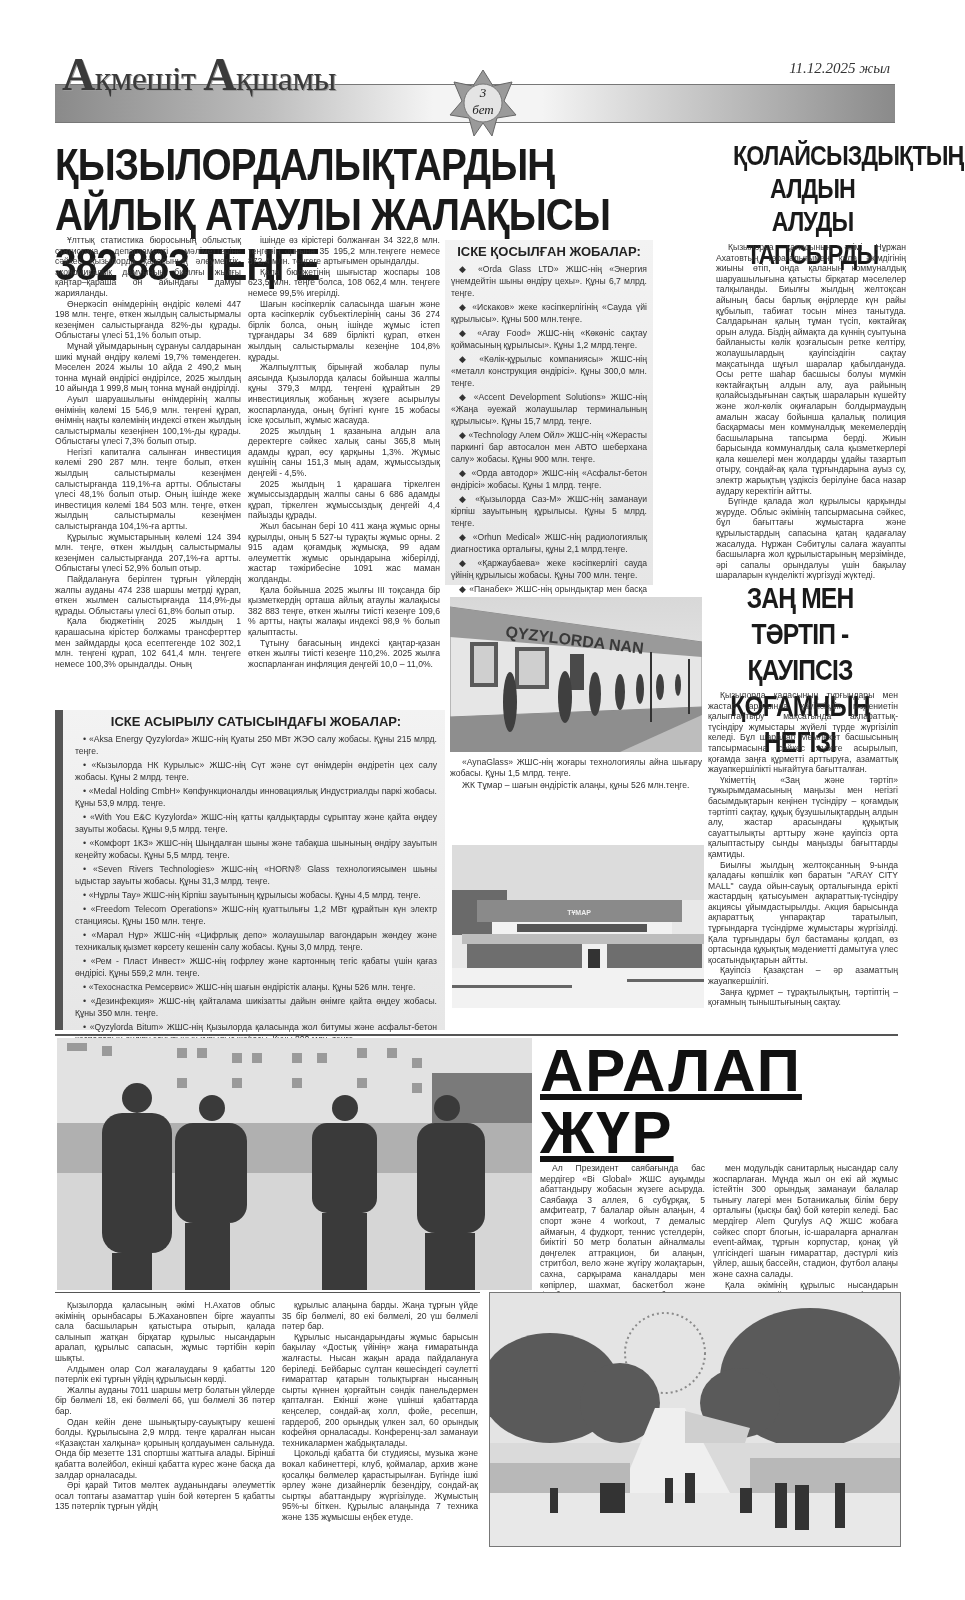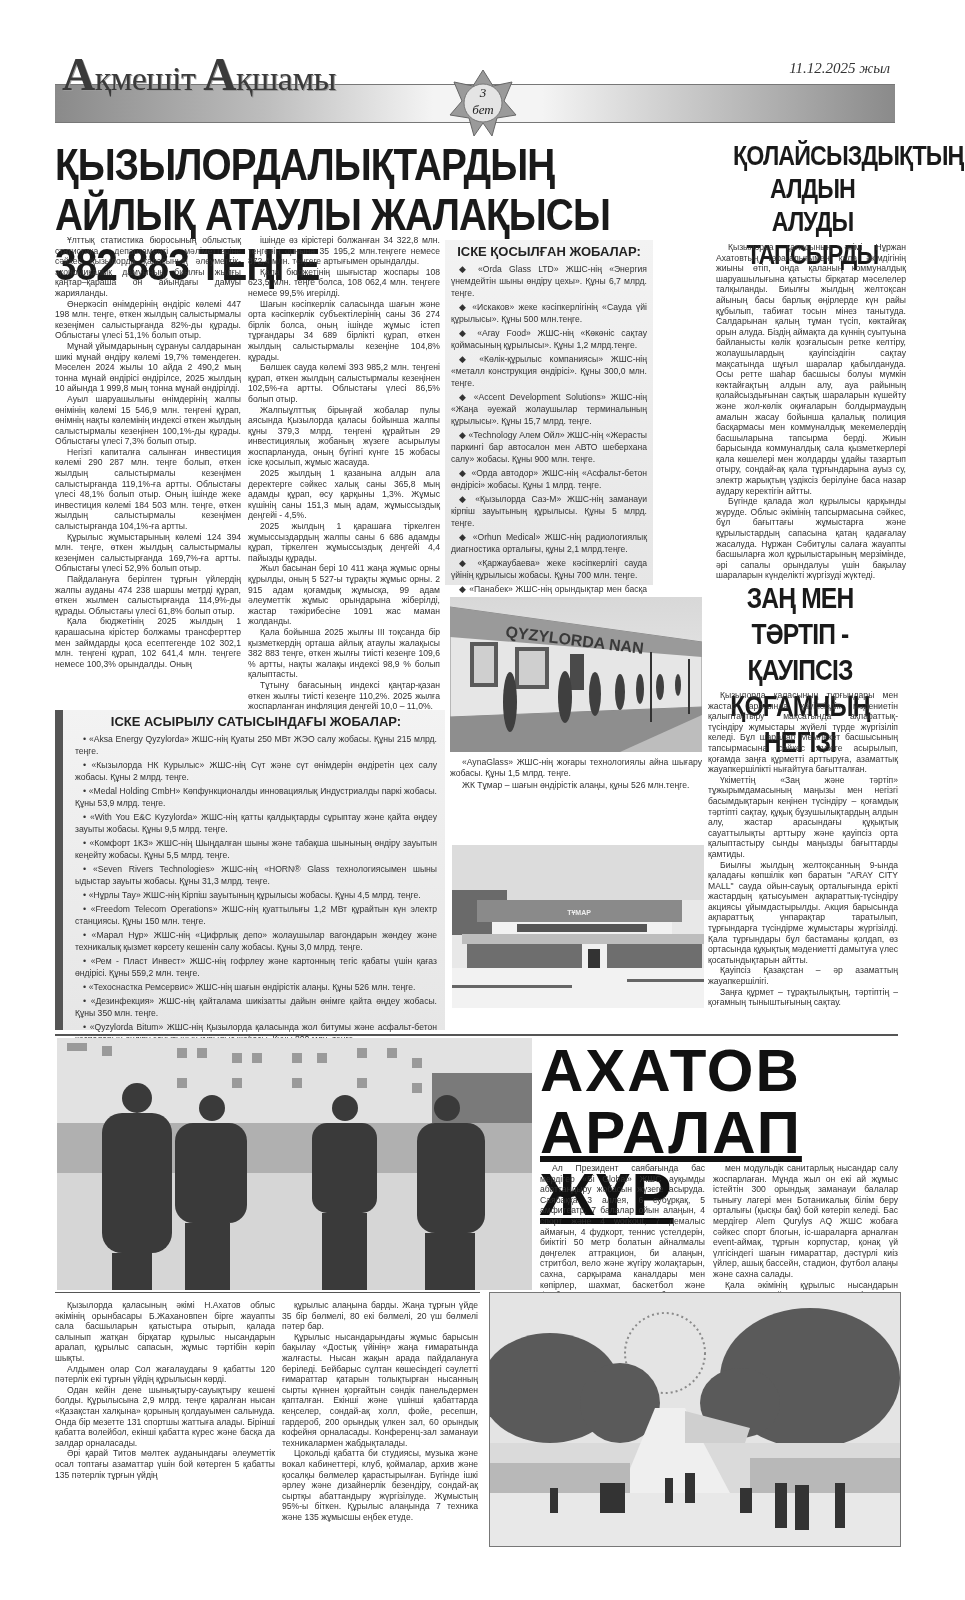--- a/index.html
+++ b/index.html
@@ -54,29 +54,28 @@
 </div>
 
 <div class="abs headline h-main">ҚЫЗЫЛОРДАЛЫҚТАРДЫҢ АЙЛЫҚ АТАУЛЫ ЖАЛАҚЫСЫ 382 883 ТЕҢГЕ</div>
 
 <div class="abs col" id="main-col1" style="left:55px;top:235px;width:186px;">
     <p>Ұлттық статистика бюросының облыстық статистика департаменті мәліметтеріне сәйкес Қызылорда қаласының әлеуметтік-экономикалық дамуының биылғы жылғы қаңтар–қараша он айындағы дамуы жарияланды.</p>
     <p>Өнеркәсіп өнімдерінің өндіріс көлемі 447 198 млн. теңге, өткен жылдың салыстырмалы кезеңімен салыстырғанда 82%-ды құрады. Облыстағы үлесі 51,1% болып отыр.</p>
     <p>Мұнай ұйымдарының сұрануы салдарынан шикі мұнай өндіру көлемі 19,7% төмендеген. Мәселен 2024 жылы 10 айда 2 490,2 мың тонна мұнай өндірісі өндірілсе, 2025 жылдың 10 айында 1 999,8 мың тонна мұнай өндірілді.</p>
     <p>Ауыл шаруашылығы өнімдерінің жалпы өнімінің көлемі 15 546,9 млн. теңгені құрап, өнімнің нақты көлемінің индексі өткен жылдың салыстырмалы кезеңінен 100,1%-ды құрады. Облыстағы үлесі 7,3% болып отыр.</p>
     <p>Негізгі капиталға салынған инвестиция көлемі 290 287 млн. теңге болып, өткен жылдың салыстырмалы кезеңімен салыстырғанда 119,1%-ға артты. Облыстағы үлесі 48,1% болып отыр. Оның ішінде жеке инвестиция көлемі 184 503 млн. теңге, өткен жылдың салыстырмалы кезеңімен салыстырғанда 104,1%-ға артты.</p>
-    <p>Құрылыс жұмыстарының көлемі 124 394 млн. теңге, өткен жылдың салыстырмалы кезеңімен салыстырғанда 169,7%-ға артты. Облыстағы үлесі 52,9% болып отыр.</p>
+    <p>Құрылыс жұмыстарының көлемі 124 394 млн. теңге, өткен жылдың салыстырмалы кезеңімен салыстырғанда 207,1%-ға артты. Облыстағы үлесі 52,9% болып отыр.</p>
     <p>Пайдалануға берілген тұрғын үйлердің жалпы ауданы 474 238 шаршы метрді құрап, өткен жылмен салыстырғанда 114,9%-ды құрады. Облыстағы үлесі 61,8% болып отыр.</p>
     <p>Қала бюджетінің 2025 жылдың 1 қарашасына кірістер болжамы трансферттер мен займдарды қоса есептегенде 102 302,1 млн. теңгені құрап, 102 641,4 млн. теңгеге немесе 100,3% орындалды. Оның</p>
   </div>
 <div class="abs col" id="main-col2" style="left:248px;top:235px;width:192px;">
     <p>ішінде өз кірістері болжанған 34 322,8 млн. теңгенің орнына 35 195,2 млн.теңгеге немесе 872,4 млн. теңгеге артығымен орындалды.</p>
     <p>Қала бюджетінің шығыстар жоспары 108 623,5 млн. теңге болса, 108 062,4 млн. теңгеге немесе 99,5% игерілді.</p>
     <p>Шағын кәсіпкерлік саласында шағын және орта кәсіпкерлік субъектілерінің саны 36 274 бірлік болса, оның ішінде жұмыс істеп тұрғандары 34 689 бірлікті құрап, өткен жылдың салыстырмалы кезеңіне 104,8% құрады.</p>
-    <p>Бөлшек сауда көлемі 393 985,2 млн. теңгені құрап, өткен жылдың салыстырмалы кезеңінен 102,5%-ға артты. Облыстағы үлесі 86,5% болып отыр.</p>
     <p>Жалпыұлттық бірыңғай жобалар пулы аясында Қызылорда қаласы бойынша жалпы құны 379,3 млрд. теңгені құрайтын 29 инвестициялық жобаның жүзеге асырылуы жоспарлануда, оның бүгінгі күнге 15 жобасы іске қосылып, жұмыс жасауда.</p>
     <p>2025 жылдың 1 қазанына алдын ала деректерге сәйкес халық саны 365,8 мың адамды құрап, өсу қарқыны 1,3%. Жұмыс күшінің саны 151,3 мың адам, жұмыссыздық деңгейі - 4,5%.</p>
     <p>2025 жылдың 1 қарашаға тіркелген жұмыссыздардың жалпы саны 6 686 адамды құрап, тіркелген жұмыссыздық деңгейі 4,4 пайызды құрады.</p>
     <p>Жыл басынан бері 10 411 жаңа жұмыс орны құрылды, оның 5 527-ы тұрақты жұмыс орны. 2 915 адам қоғамдық жұмысқа, 99 адам әлеуметтік жұмыс орындарына жіберілді, жастар тәжірибесіне 1091 жас маман жолданды.</p>
     <p>Қала бойынша 2025 жылғы III тоқсанда бір қызметкердің орташа айлық атаулы жалақысы 382 883 теңге, өткен жылғы тиісті кезеңге 109,6 % артты, нақты жалақы индексі 98,9 % болып қалыптасты.</p>
     <p>Тұтыну бағасының индексі қаңтар-қазан өткен жылғы тиісті кезеңге 110,2%. 2025 жылға жоспарланған инфляция деңгейі 10,0 – 11,0%.</p>
   </div>
 
 <div class="abs box box-top">
   <h3>ІСКЕ ҚОСЫЛҒАН ЖОБАЛАР:</h3>
@@ -225,37 +224,37 @@
         <rect x="265" y="175" width="45" height="77"></rect>
         <circle cx="288" cy="70" r="13"></circle>
       <rect x="360" y="85" width="68" height="110" rx="18"></rect>
         <rect x="368" y="195" width="50" height="57"></rect>
         <circle cx="390" cy="70" r="13"></circle>
     </g>
   </svg>
 </div>
 
 <div class="abs" style="left:540px;top:1040px;width:370px;">
-  <div class="h-akh" style="position:relative;left:0;top:0;">АХАТОВ</div>
   <div class="h-akh" style="position:relative;left:0;top:0;text-decoration:underline;">АРАЛАП ЖҮР</div>
 </div>
 
 <div class="abs col" style="left:540px;top:1163px;width:165px;">
   <p>Ал Президент саябағында бас мердігер «Bi Global» ЖШС ауқымды абаттандыру жобасын жүзеге асыруда. Саябаққа 3 аллея, 6 субұрқақ, 5 амфитеатр, 7 балалар ойын алаңын, 4 спорт және 4 workout, 7 демалыс аймағын, 4 фудкорт, теннис үстелдерін, биіктігі 50 метр болатын айналмалы дөңгелек аттракцион, би алаңын, стритбол, вело және жүгіру жолақтарын, сахна, сарқырама каналдары мен көпірлер, шахмат, баскетбол және футбол алаңдарын, арқан саябағы</p>
 </div>
 <div class="abs col" id="akh-col2" style="left:713px;top:1163px;width:185px;">
     <p>мен модульдік санитарлық нысандар салу жоспарлаған. Мұнда жыл он екі ай жұмыс істейтін 300 орындық заманауи балалар тынығу лагері мен Ботаникалық білім беру орталығы (қысқы бақ) бой көтеріп келеді. Бас мердігер Alem Qurylys AQ ЖШС жобаға сәйкес спорт блогын, іс-шараларға арналған event-аймақ, тұрғын корпустар, қонақ үй үлгісіндегі шағын ғимараттар, дәстүрлі киіз үйлер, ашық бассейн, стадион, футбол алаңы және сахна салады.</p>
     <p>Қала әкімінің құрылыс нысандарын аралаудағы айтқан ескертпелері, көзге көрінген кемшіліктер құрылысшылар тарапынан ретке келтіріледі.</p>
   </div>
 
 <div class="abs rule" style="left:55px;top:1292px;width:425px;height:1px;"></div>
 
 <div class="abs col" id="akh-bot1" style="left:55px;top:1300px;width:220px;">
     <p>Қызылорда қаласының әкімі Н.Ахатов облыс әкімінің орынбасары Б.Жахановпен бірге жауапты сала басшыларын қатыстыра отырып, қалада салынып жатқан бірқатар құрылыс нысандарын аралап, құрылыс сапасын, жұмыс тәртібін көріп шықты.</p>
     <p>Алдымен олар Сол жағалаудағы 9 қабатты 120 пәтерлік екі тұрғын үйдің құрылысын көрді.</p>
+    <p>Жалпы ауданы 7011 шаршы метр болатын үйлерде бір бөлмелі 18, екі бөлмелі 66, үш бөлмелі 36 пәтер бар.</p>
     <p>Одан кейін дене шынықтыру-сауықтыру кешені болды. Құрылысына 2,9 млрд. теңге қаралған нысан «Қазақстан халқына» қорының қолдауымен салынуда. Онда бір мезетте 131 спортшы жаттыға алады. Бірінші қабатта волейбол, екінші қабатта күрес және басқа да залдар орналасады.</p>
     <p>Әрі қарай Титов мөлтек ауданындағы әлеуметтік осал топтағы азаматтар үшін бой көтерген 5 қабатты 135 пәтерлік тұрғын үйдің</p>
   </div>
 <div class="abs col" id="akh-bot2" style="left:282px;top:1300px;width:196px;">
     <p>құрылыс алаңына барды. Жаңа тұрғын үйде 35 бір бөлмелі, 80 екі бөлмелі, 20 үш бөлмелі пәтер бар.</p>
     <p>Құрылыс нысандарындағы жұмыс барысын бақылау «Достық үйінің» жаңа ғимаратында жалғасты. Нысан жақын арада пайдалануға беріледі. Бейбарыс сұлтан көшесіндегі сәулетті ғимараттар қатарын толықтырған нысанның сырты күннен қорғайтын сәндік панельдермен қапталған. Екінші және үшінші қабаттарда кеңселер, сондай-ақ холл, фойе, ресепшн, гардероб, 200 орындық үлкен зал, 60 орындық кофейня орналасады. Конференц-зал заманауи техникалармен жабдықталады.</p>
     <p>Цокольді қабатта би студиясы, музыка және вокал кабинеттері, клуб, қоймалар, архив және қосалқы бөлмелер қарастырылған. Бүгінде ішкі әрлеу және дизайнерлік безендіру, сондай-ақ сыртқы абаттандыру жүргізілуде. Жұмыстың 95%-ы біткен. Құрылыс алаңында 7 техника және 135 жұмысшы еңбек етуде.</p>
   </div>
 
 <div class="abs photo" style="left:489px;top:1292px;width:410px;height:253px;border:1px solid #777;">

